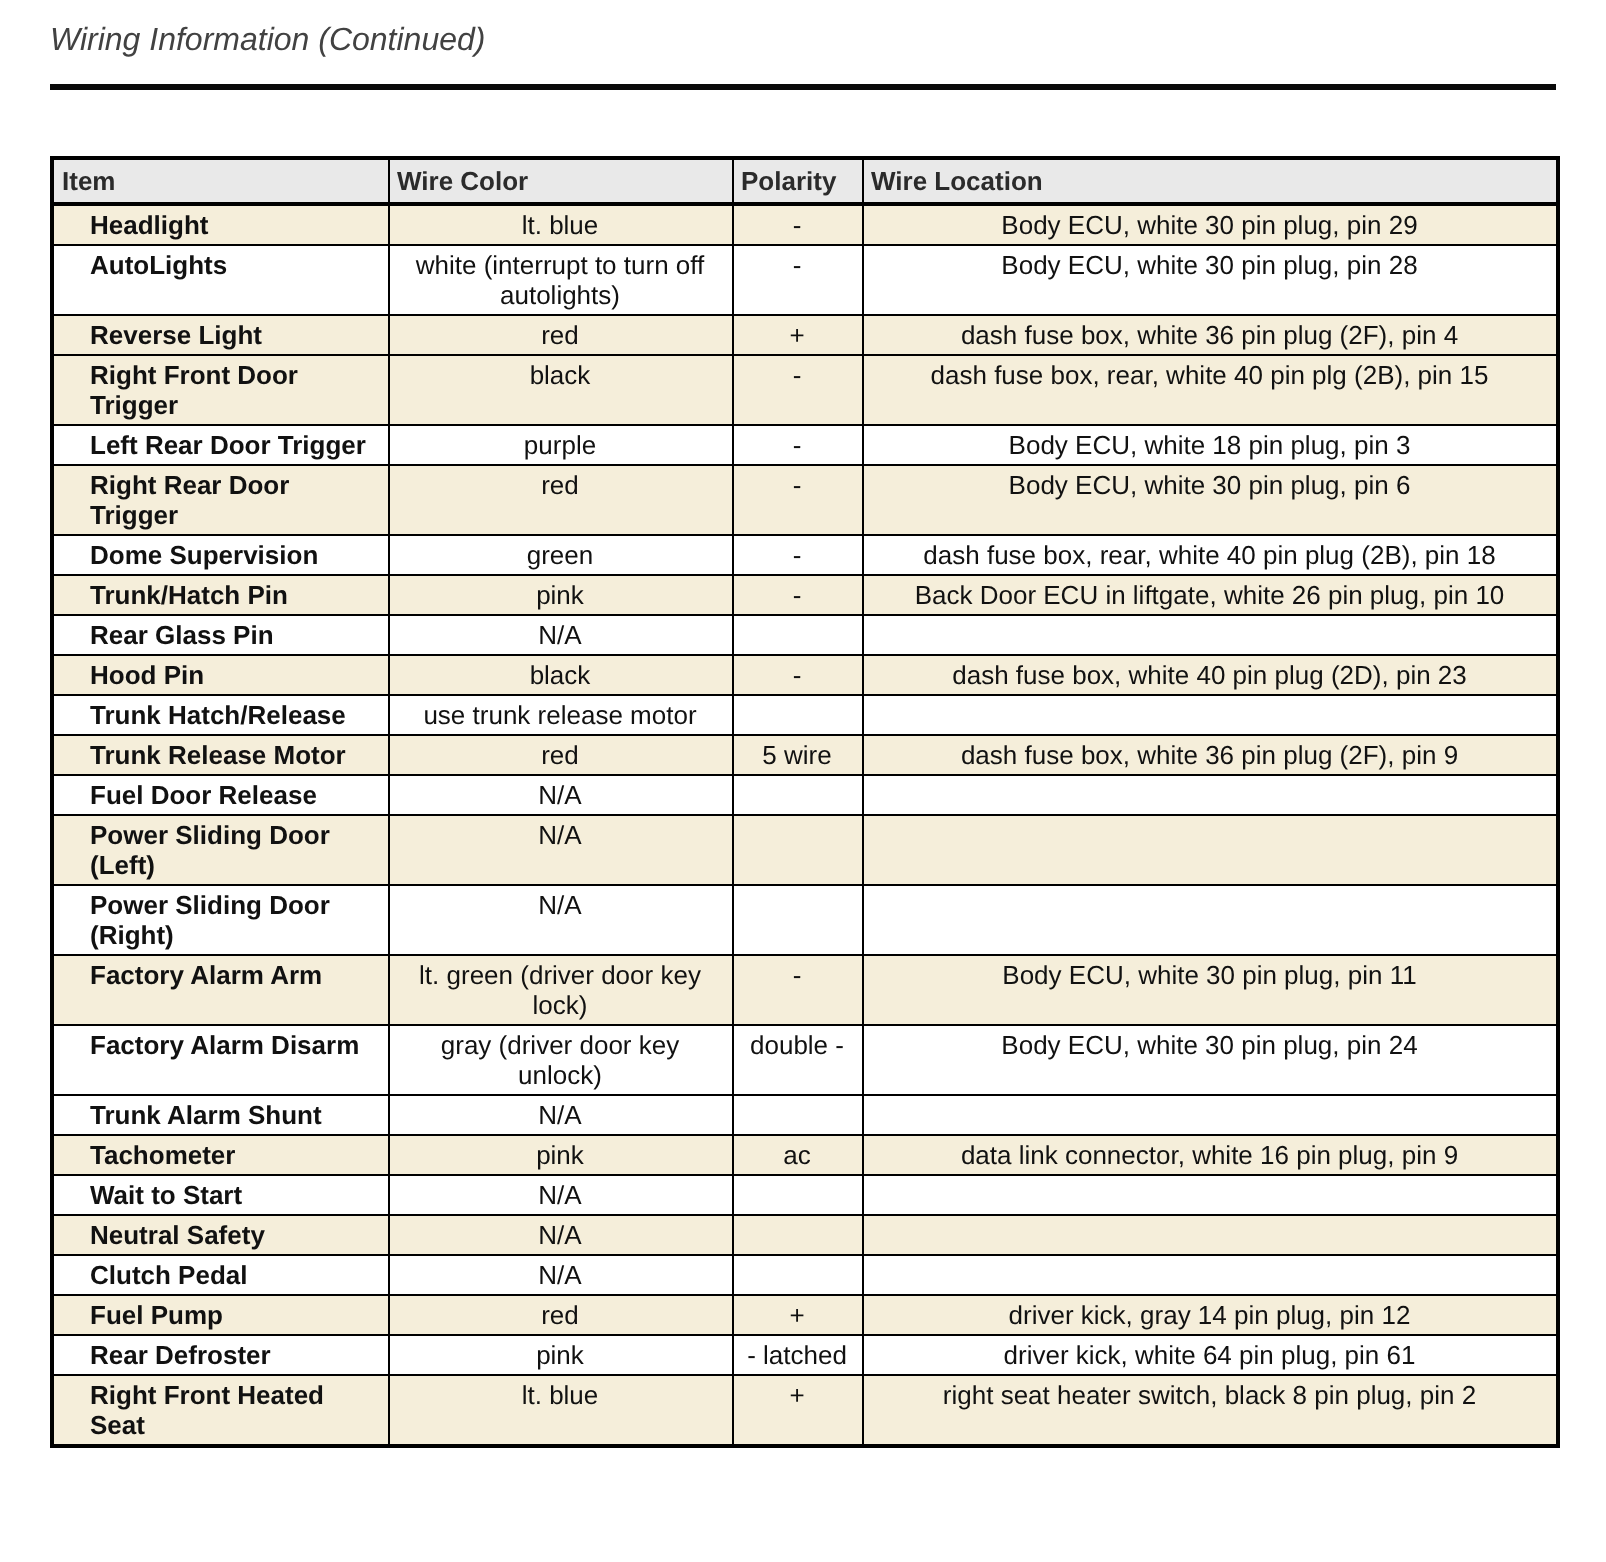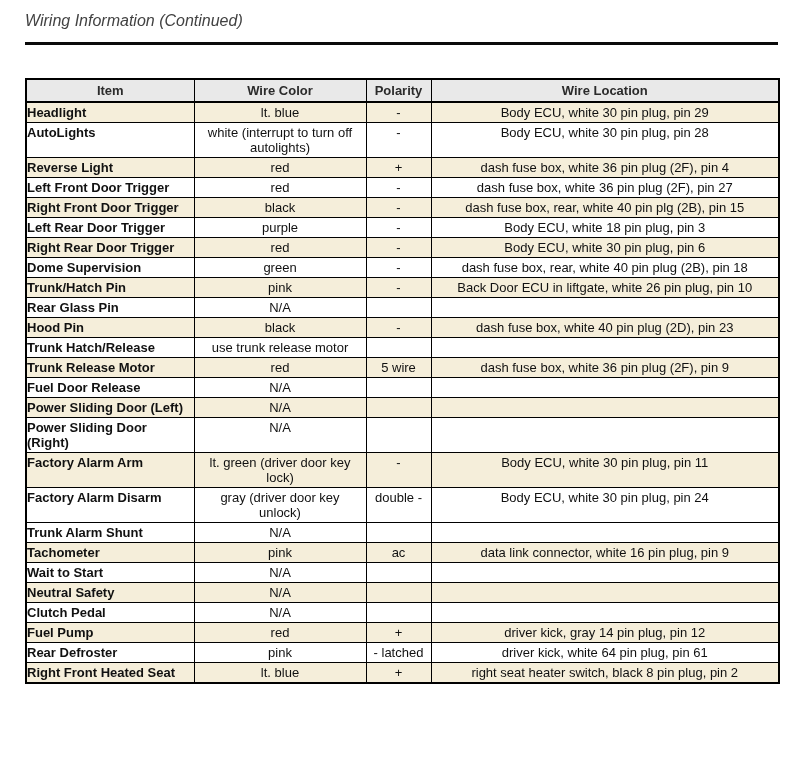--- a/index.html
+++ b/index.html
@@ -49,38 +49,38 @@
   col.c-color { width: 172px; }
   col.c-polarity { width: 65px; }
   col.c-location { width: 348px; }
   table.wiring, table.wiring th, table.wiring td {
     border: 1px solid var(--border-color);
   }
   table.wiring { border: 2px solid var(--border-color); }
   table.wiring thead th {
     background: var(--header-bg);
     font-weight: bold;
-    text-align: center;
+    text-align: left;
     padding: 3px 4px;
     line-height: 15px;
     border-bottom: 2px solid var(--border-color);
     color: #2b2b2b;
   }
   table.wiring td {
     padding: 2px 4px;
     line-height: 15px;
     vertical-align: top;
     text-align: center;
     background: var(--row-bg);
   }
   table.wiring tr.alt td { background: var(--row-alt-bg); }
   table.wiring td:first-child {
     text-align: left;
     font-weight: bold;
-    padding-left: 0;
+    padding-left: 18px;
   }
 </style>
 </head>
 <body>
 
 <div class="page">
   <div class="page-title">Wiring Information (Continued)</div>
   <hr class="title-rule">
 
   <table class="wiring">
@@ -110,26 +110,20 @@
           <td>white (interrupt to turn off autolights)</td>
           <td>-</td>
           <td>Body ECU, white 30 pin plug, pin 28</td>
         </tr>
         <tr class="alt">
           <td>Reverse Light</td>
           <td>red</td>
           <td>+</td>
           <td>dash fuse box, white 36 pin plug (2F), pin 4</td>
         </tr>
-        <tr>
-          <td>Left Front Door Trigger</td>
-          <td>red</td>
-          <td>-</td>
-          <td>dash fuse box, white 36 pin plug (2F), pin 27</td>
-        </tr>
         <tr class="alt">
           <td>Right Front Door Trigger</td>
           <td>black</td>
           <td>-</td>
           <td>dash fuse box, rear, white 40 pin plg (2B), pin 15</td>
         </tr>
         <tr>
           <td>Left Rear Door Trigger</td>
           <td>purple</td>
           <td>-</td>

